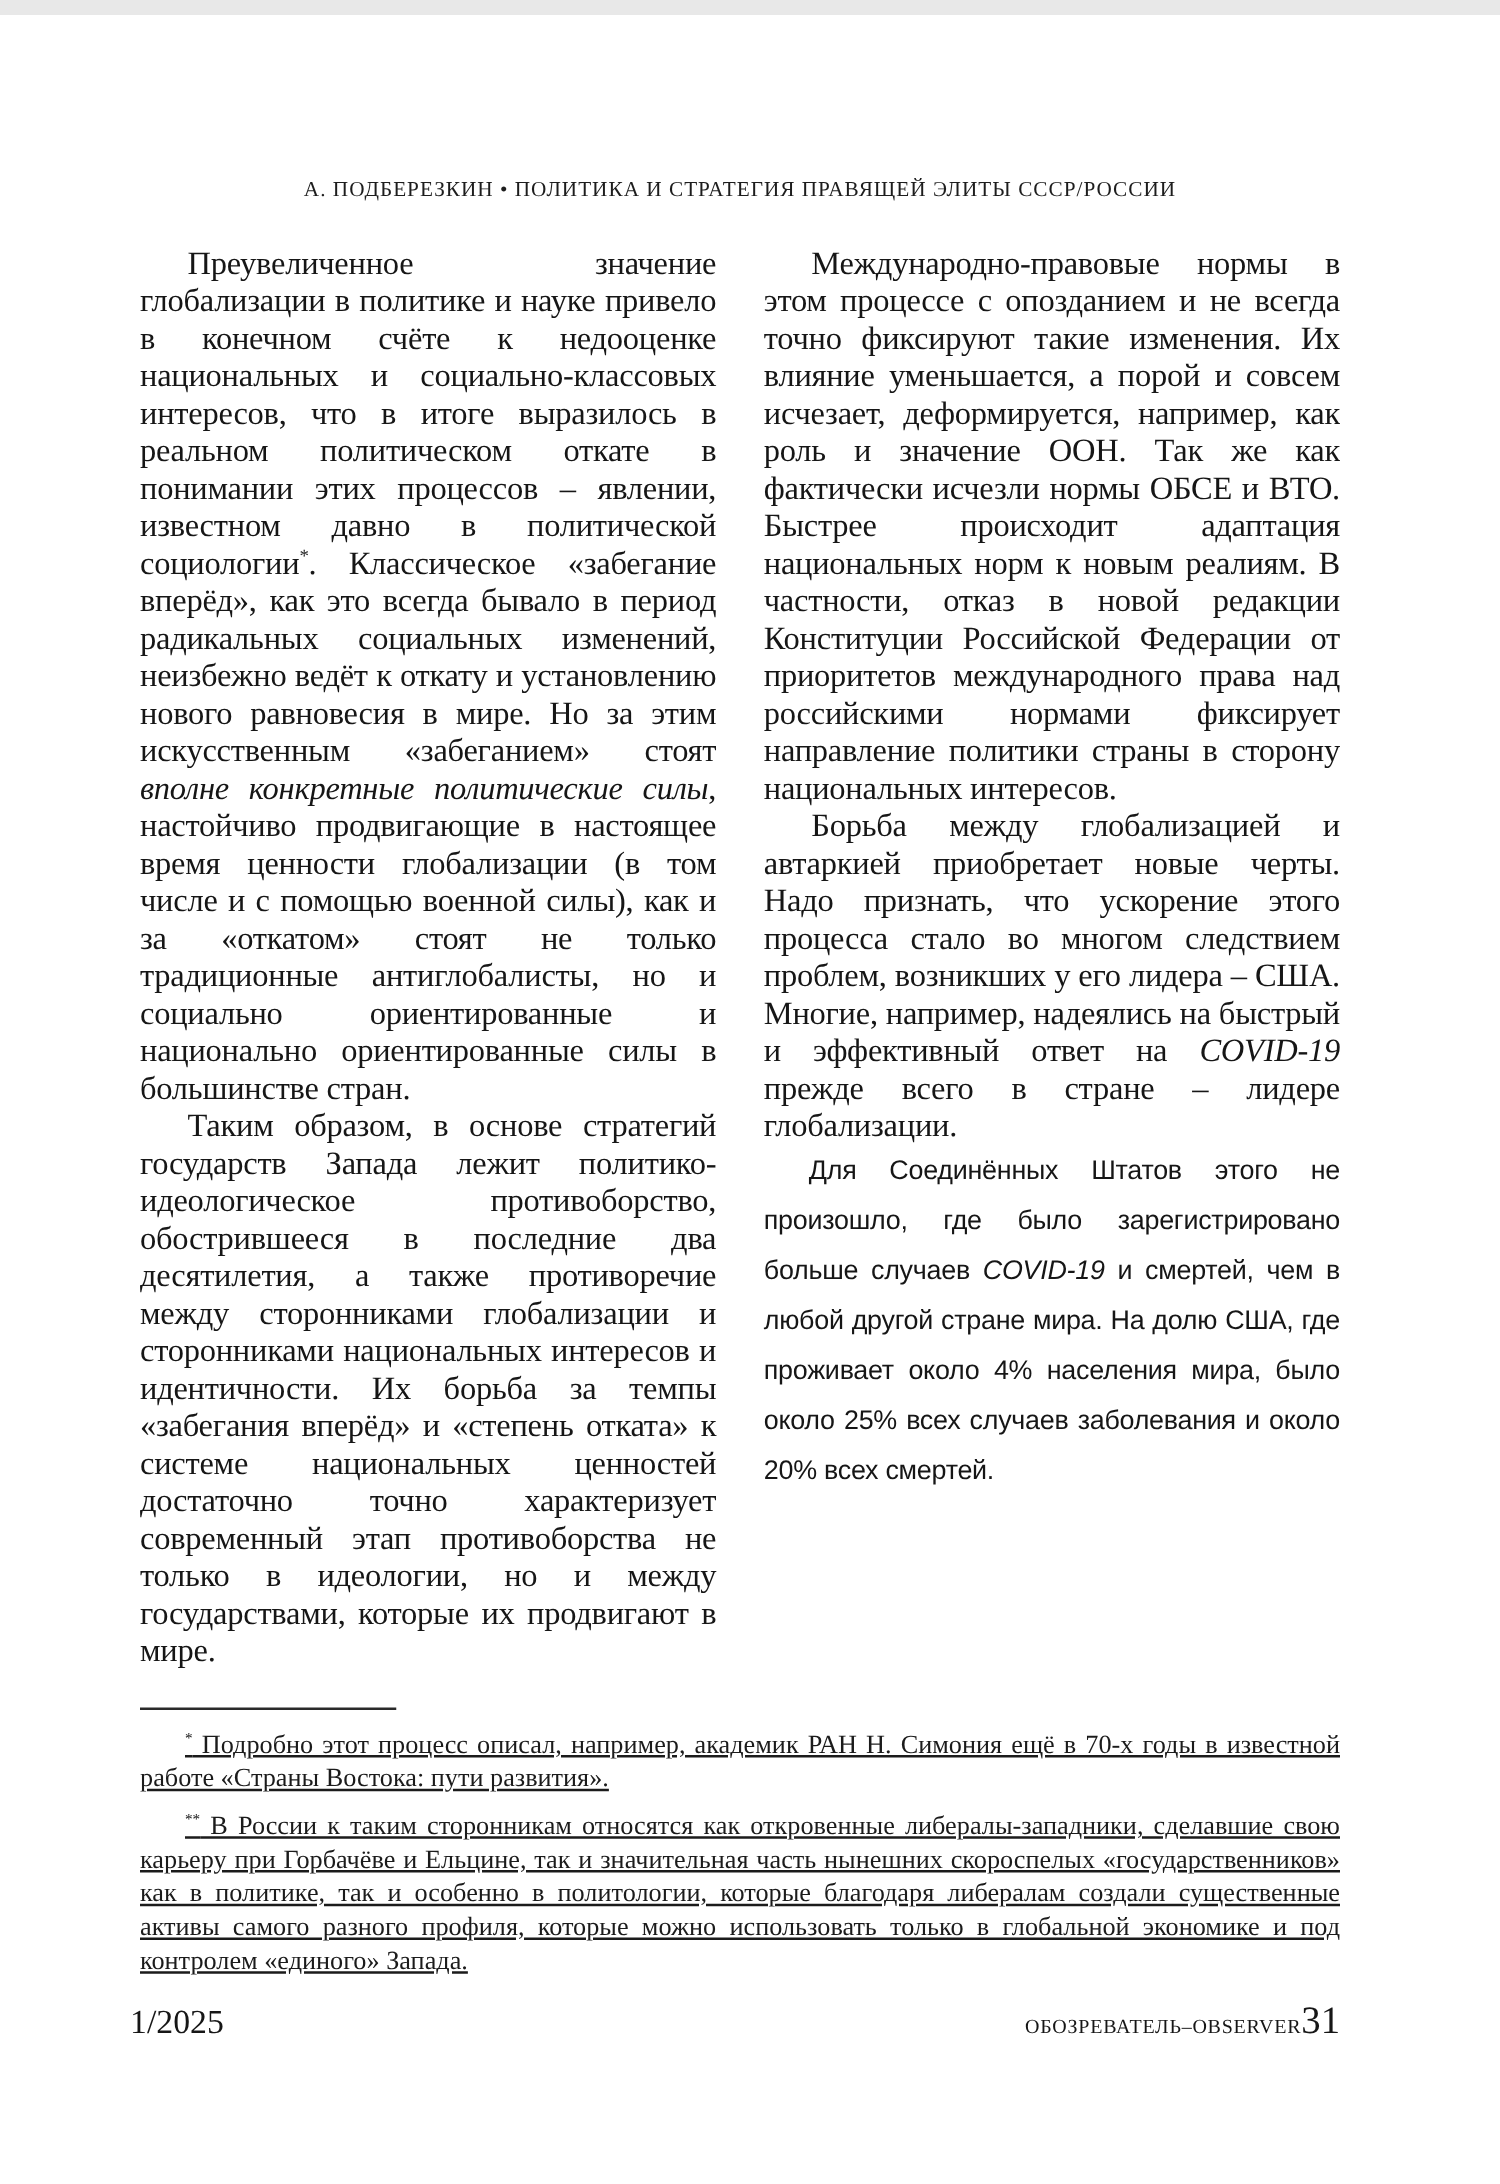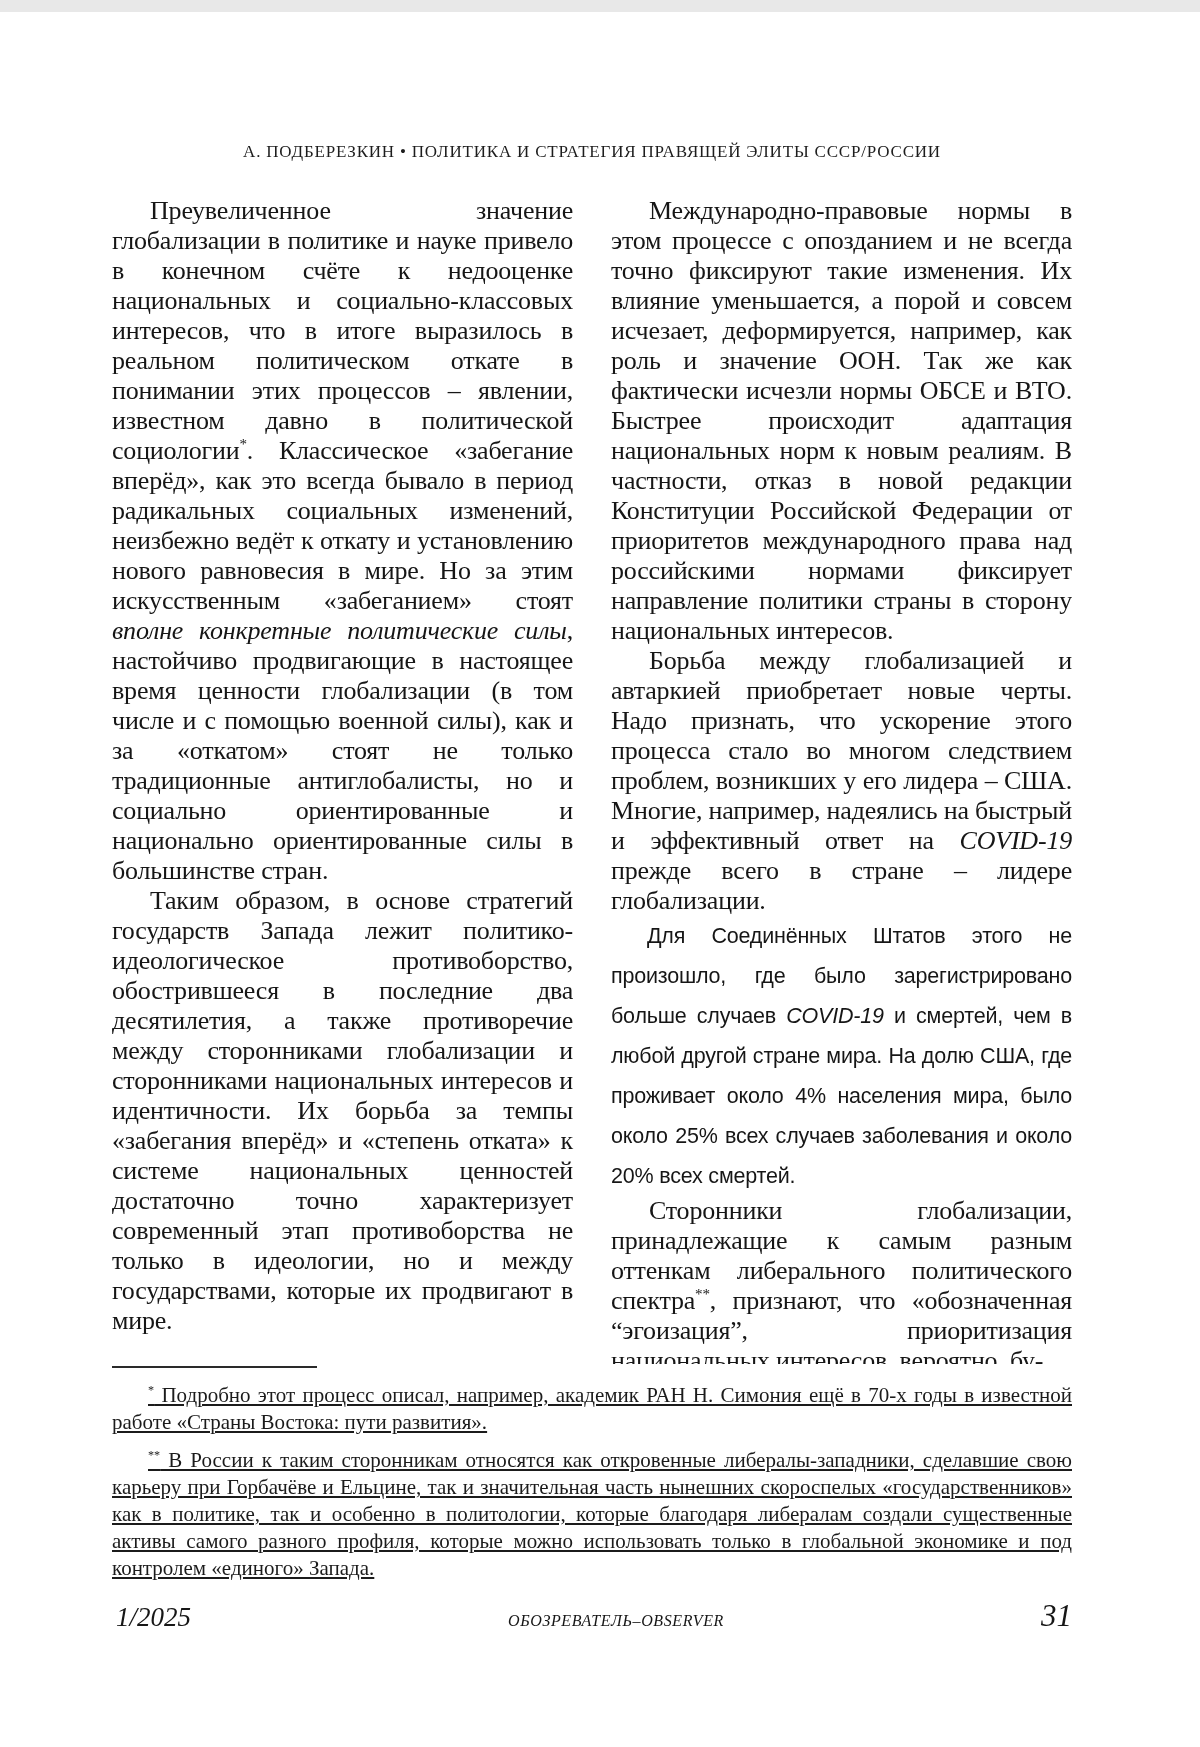--- a/index.html
+++ b/index.html
@@ -69,31 +69,30 @@
     text-align: justify;
     color: #1b1b1b;
   }
   .footnotes p {
     margin: 0 0 11px 0;
     text-indent: 36px;
     text-decoration: underline;
   }
   .page-footer {
     position: absolute;
-    left: 116px;
+    left: 104px;
     right: 128px;
     top: 1586px;
     display: flex;
     align-items: baseline;
-    font-style: italic;
   }
   .footer-issue { font-size: 27px; }
   .footer-journal {
     flex: 1 1 auto;
-    text-align: center;
+    text-align: right;
     font-size: 16px;
     letter-spacing: 0.6px;
   }
   .footer-page { font-size: 31px; }
 </style>
 </head>
 <body>
 
 <div class="page">
 
@@ -103,21 +102,20 @@
 
     <div class="col">
       <p>Преувеличенное значение глобализации в политике и науке привело в конечном счёте к недооценке национальных и социально-классовых интересов, что в итоге выразилось в реальном политическом откате в понимании этих процессов – явлении, известном давно в политической социологии<sup>*</sup>. Классическое «забегание вперёд», как это всегда бывало в период радикальных социальных изменений, неизбежно ведёт к откату и установлению нового равновесия в мире. Но за этим искусственным «забеганием» стоят <em>вполне конкретные политические силы</em>, настойчиво продвигающие в настоящее время ценности глобализации (в том числе и с помощью военной силы), как и за «откатом» стоят не только традиционные антиглобалисты, но и социально ориентированные и национально ориентированные силы в большинстве стран.</p>
       <p>Таким образом, в основе стратегий государств Запада лежит политико-идеологическое противоборство, обострившееся в последние два десятилетия, а также противоречие между сторонниками глобализации и сторонниками национальных интересов и идентичности. Их борьба за темпы «забегания вперёд» и «степень отката» к системе национальных ценностей достаточно точно характеризует современный этап противоборства не только в идеологии, но и между государствами, которые их продвигают в мире.</p>
     </div>
 
     <div class="col">
       <p>Международно-правовые нормы в этом процессе с опозданием и не всегда точно фиксируют такие изменения. Их влияние уменьшается, а порой и совсем исчезает, деформируется, например, как роль и значение ООН. Так же как фактически исчезли нормы ОБСЕ и ВТО. Быстрее происходит адаптация национальных норм к новым реалиям. В частности, отказ в новой редакции Конституции Российской Федерации от приоритетов международного права над российскими нормами фиксирует направление политики страны в сторону национальных интересов.</p>
       <p>Борьба между глобализацией и автаркией приобретает новые черты. Надо признать, что ускорение этого процесса стало во многом следствием проблем, возникших у его лидера – США. Многие, например, надеялись на быстрый и эффективный ответ на <em>COVID-19</em> прежде всего в стране – лидере глобализации.</p>
       <p class="block-quote" style="text-indent:36px">Для Соединённых Штатов этого не произошло, где было зарегистрировано больше случаев <em>COVID-19</em> и смертей, чем в любой другой стране мира. На долю США, где проживает около 4% населения мира, было около 25% всех случаев заболевания и около 20% всех смертей.</p>
-      <p>Сторонники глобализации, принадлежащие к самым разным оттенкам либерального политического спектра<sup>**</sup>, признают, что «обозначенная “эгоизация”, приоритизация национальных интересов, вероятно, бу-</p>
     </div>
 
   </div>
 
   <hr class="footnote-sep">
 
   <div class="footnotes">
     <p><sup>*</sup> Подробно этот процесс описал, например, академик РАН Н. Симония ещё в 70-х годы в известной работе «Страны Востока: пути развития».</p>
     <p><sup>**</sup> В России к таким сторонникам относятся как откровенные либералы-западники, сделавшие свою карьеру при Горбачёве и Ельцине, так и значительная часть нынешних скороспелых «государственников» как в политике, так и особенно в политологии, которые благодаря либералам создали существенные активы самого разного профиля, которые можно использовать только в глобальной экономике и под контролем «единого» Запада.</p>
   </div>

